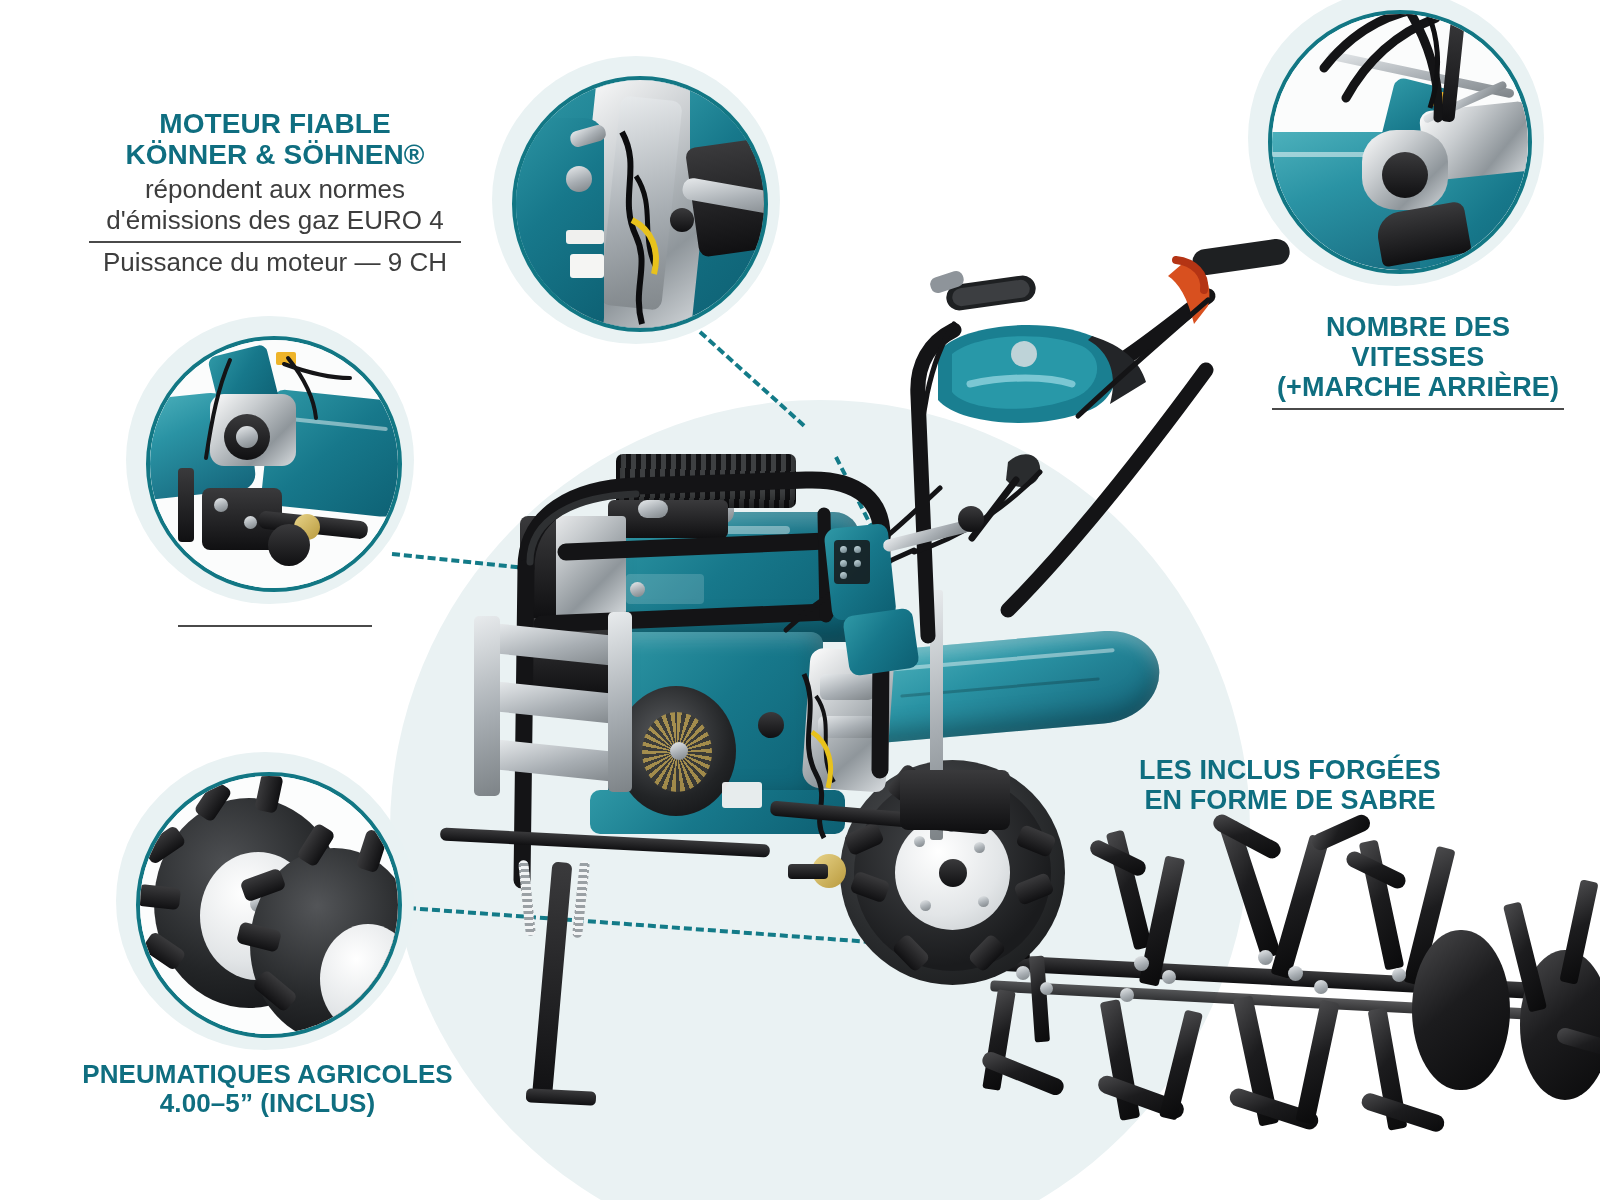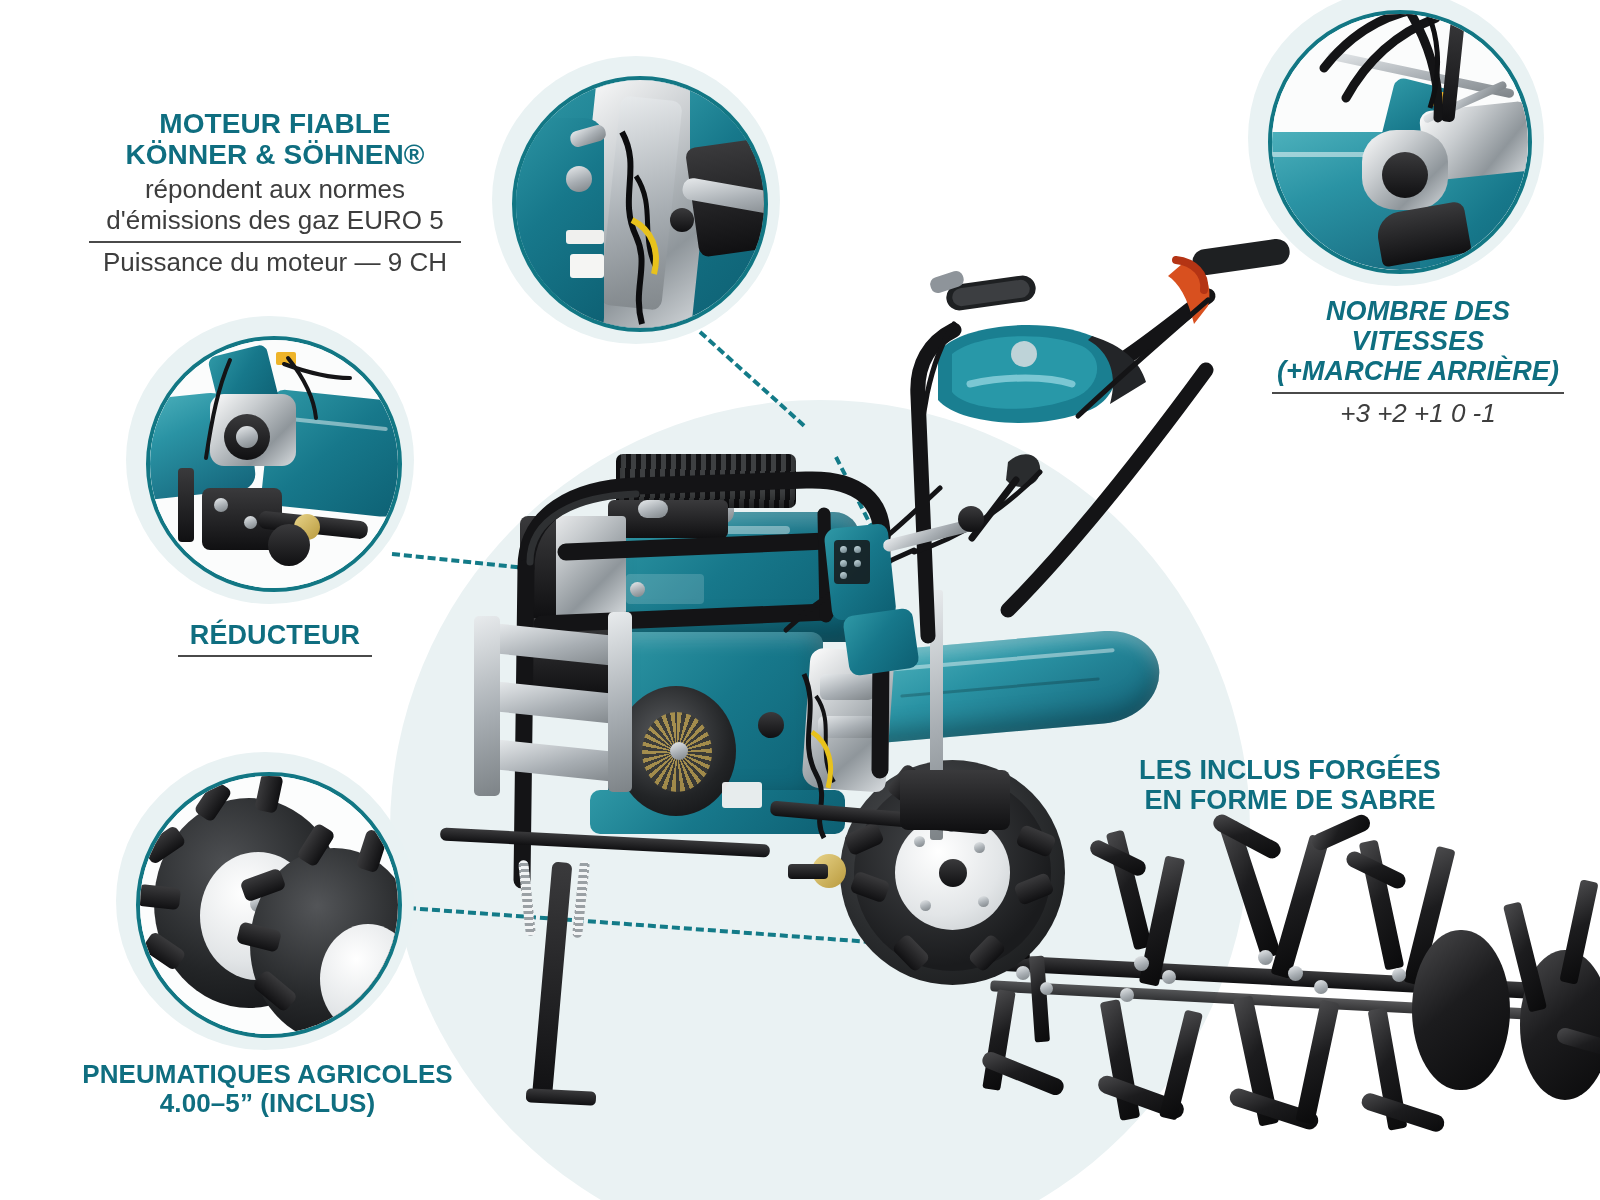--- a/index.html
+++ b/index.html
@@ -394,35 +394,33 @@
       <div class="p blk2" style="left:158px;top:60px;width:40px;height:22px;border-radius:6px;transform:rotate(-58deg);"></div>
       <div class="p blk2" style="left:214px;top:66px;width:40px;height:22px;border-radius:6px;transform:rotate(-72deg);"></div>
       <div class="p sil2 rnd" style="left:224px;top:222px;width:16px;height:16px;"></div>
     </div>
   </div>
 
   <div class="callout" style="left:60px;top:108px;width:430px;">
     <div class="c-head" style="font-size:28px;">MOTEUR FIABLE
 KÖNNER &amp; SÖHNEN®</div>
     <div class="c-sub" style="font-size:26px;margin-top:3px;">répondent aux normes
-d'émissions des gaz EURO 5</div>
+d'émissions des gaz EURO 4</div>
     <div class="c-rule" style="width:372px;"></div>
     <div class="c-sub2" style="font-size:26px;">Puissance du moteur — 9 CH</div>
   </div>
 
-  <div class="callout" style="left:1238px;top:296px;width:360px;font-style:italic;">
+  <div class="callout" style="left:1238px;top:312px;width:360px;">
     <div class="c-head" style="font-size:27px;">NOMBRE DES
 VITESSES
 (+MARCHE ARRIÈRE)</div>
     <div class="c-rule" style="width:292px;"></div>
-    <div class="c-sub2" style="font-size:26px;">+3  +2  +1  0  -1</div>
   </div>
 
   <div class="callout" style="left:130px;top:620px;width:290px;">
-    <div class="c-head" style="font-size:27px;">RÉDUCTEUR</div>
     <div class="c-rule" style="width:194px;"></div>
   </div>
 
   <div class="callout" style="left:55px;top:1060px;width:425px;">
     <div class="c-head" style="font-size:26px;">PNEUMATIQUES AGRICOLES
 4.00–5” (INCLUS)</div>
   </div>
 
   <div class="callout" style="left:1095px;top:755px;width:390px;">
     <div class="c-head" style="font-size:27px;">LES INCLUS FORGÉES

